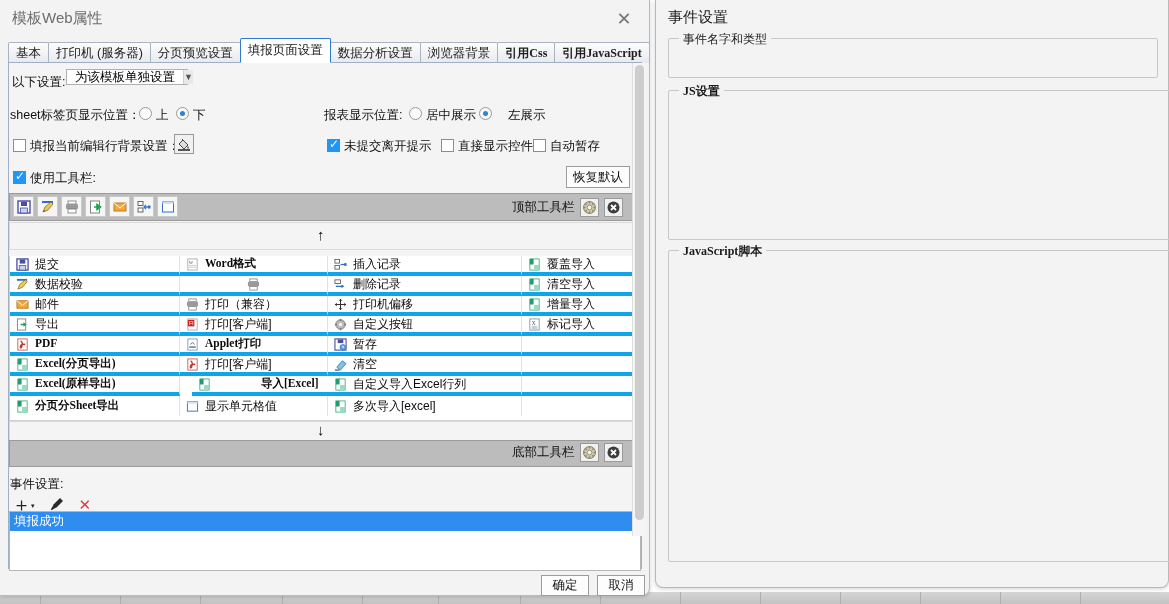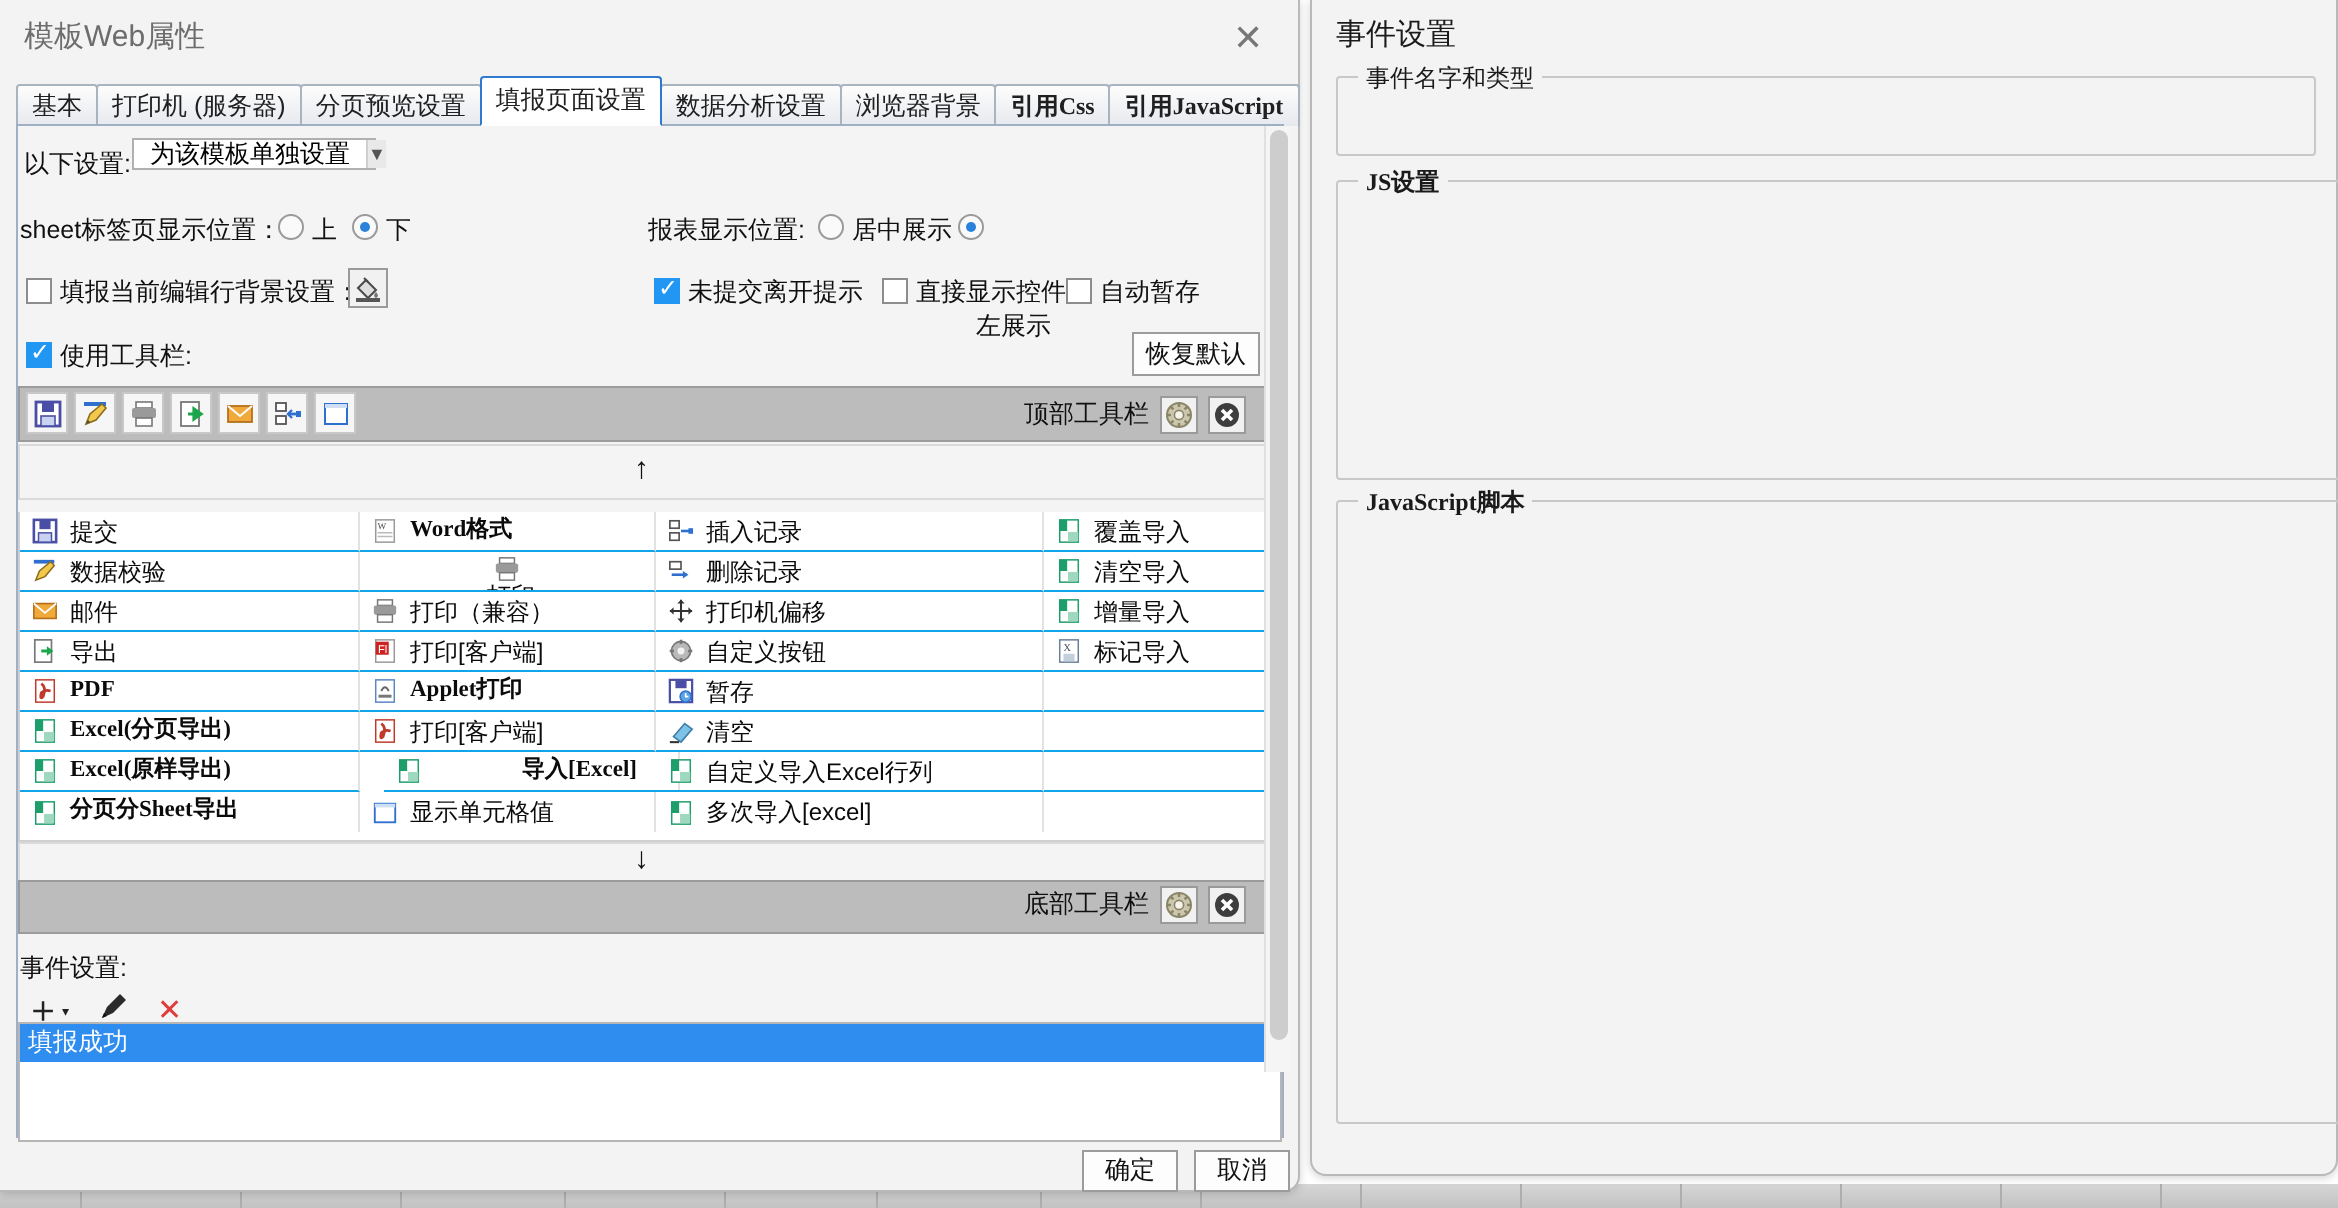--- a/index.html
+++ b/index.html
@@ -119,21 +119,21 @@
   
   .arrow-mark { position:absolute; font-size:15px; color:#111; }
 
   
   .grid {
     position:absolute; left:9px; top:256px; width:632px; height:165px;
     background:#fff; border:1px solid #cfcfcf; border-top:none;
   }
   .gcell {
     position:absolute; height:20px; display:flex; align-items:center;
-    border-bottom:1px solid #0ea5e9; border-right:1px solid #e2e2e2;
+    border-bottom:4px solid #0ea5e9; border-right:1px solid #e2e2e2;
     padding-left:4px; font-size:12px; color:#0b0b0b; white-space:nowrap;
     overflow:hidden;
   }
   .gcell .gi { width:16px; height:16px; margin-right:5px; flex:0 0 16px;
                display:flex; align-items:center; justify-content:center; }
   .gcell .gt { line-height:1; }
   .gcell .gt.mono { font-family:"Liberation Serif","DejaVu Serif",serif; font-weight:bold; font-size:11.5px;}
 
   
   .evt-list {
@@ -246,21 +246,21 @@
     <div class="lbl" style="left:10px; top:107px;">sheet标签页显示位置：</div>
     <div class="radio" style="left:139px; top:107px;"></div>
     <div class="lbl" style="left:156px; top:107px;">上</div>
     <div class="radio on" style="left:176px; top:107px;"></div>
     <div class="lbl" style="left:193px; top:107px;">下</div>
 
     <div class="lbl" style="left:324px; top:107px;">报表显示位置:</div>
     <div class="radio" style="left:409px; top:107px;"></div>
     <div class="lbl" style="left:426px; top:107px;">居中展示</div>
     <div class="radio on" style="left:479px; top:107px;"></div>
-    <div class="lbl" style="left:488px; top:107px;margin-top:48px;">左展示</div>
+    <div class="lbl" style="left:508px; top:107px;">左展示</div>
 
     <div class="cb" style="left:13px; top:139px;"></div>
     <div class="lbl" style="left:30px; top:138px;">填报当前编辑行背景设置：</div>
     <div class="sqbtn" style="left:174px; top:134px; width:20px; height:20px;">
       <svg width="14" height="14" viewBox="0 0 14 14">
         <path d="M2 7 L6 3 L11 8 L7 12 Z" fill="#dedede" stroke="#4a4a4a" stroke-width="1"></path>
         <path d="M5 2 L7 4" stroke="#4a4a4a" stroke-width="1"></path>
         <path d="M11 9 q2 2 0 3 q-2 -1 0 -3Z" fill="#777"></path>
         <rect x="1" y="12" width="12" height="2" fill="#555"></rect>
       </svg>

